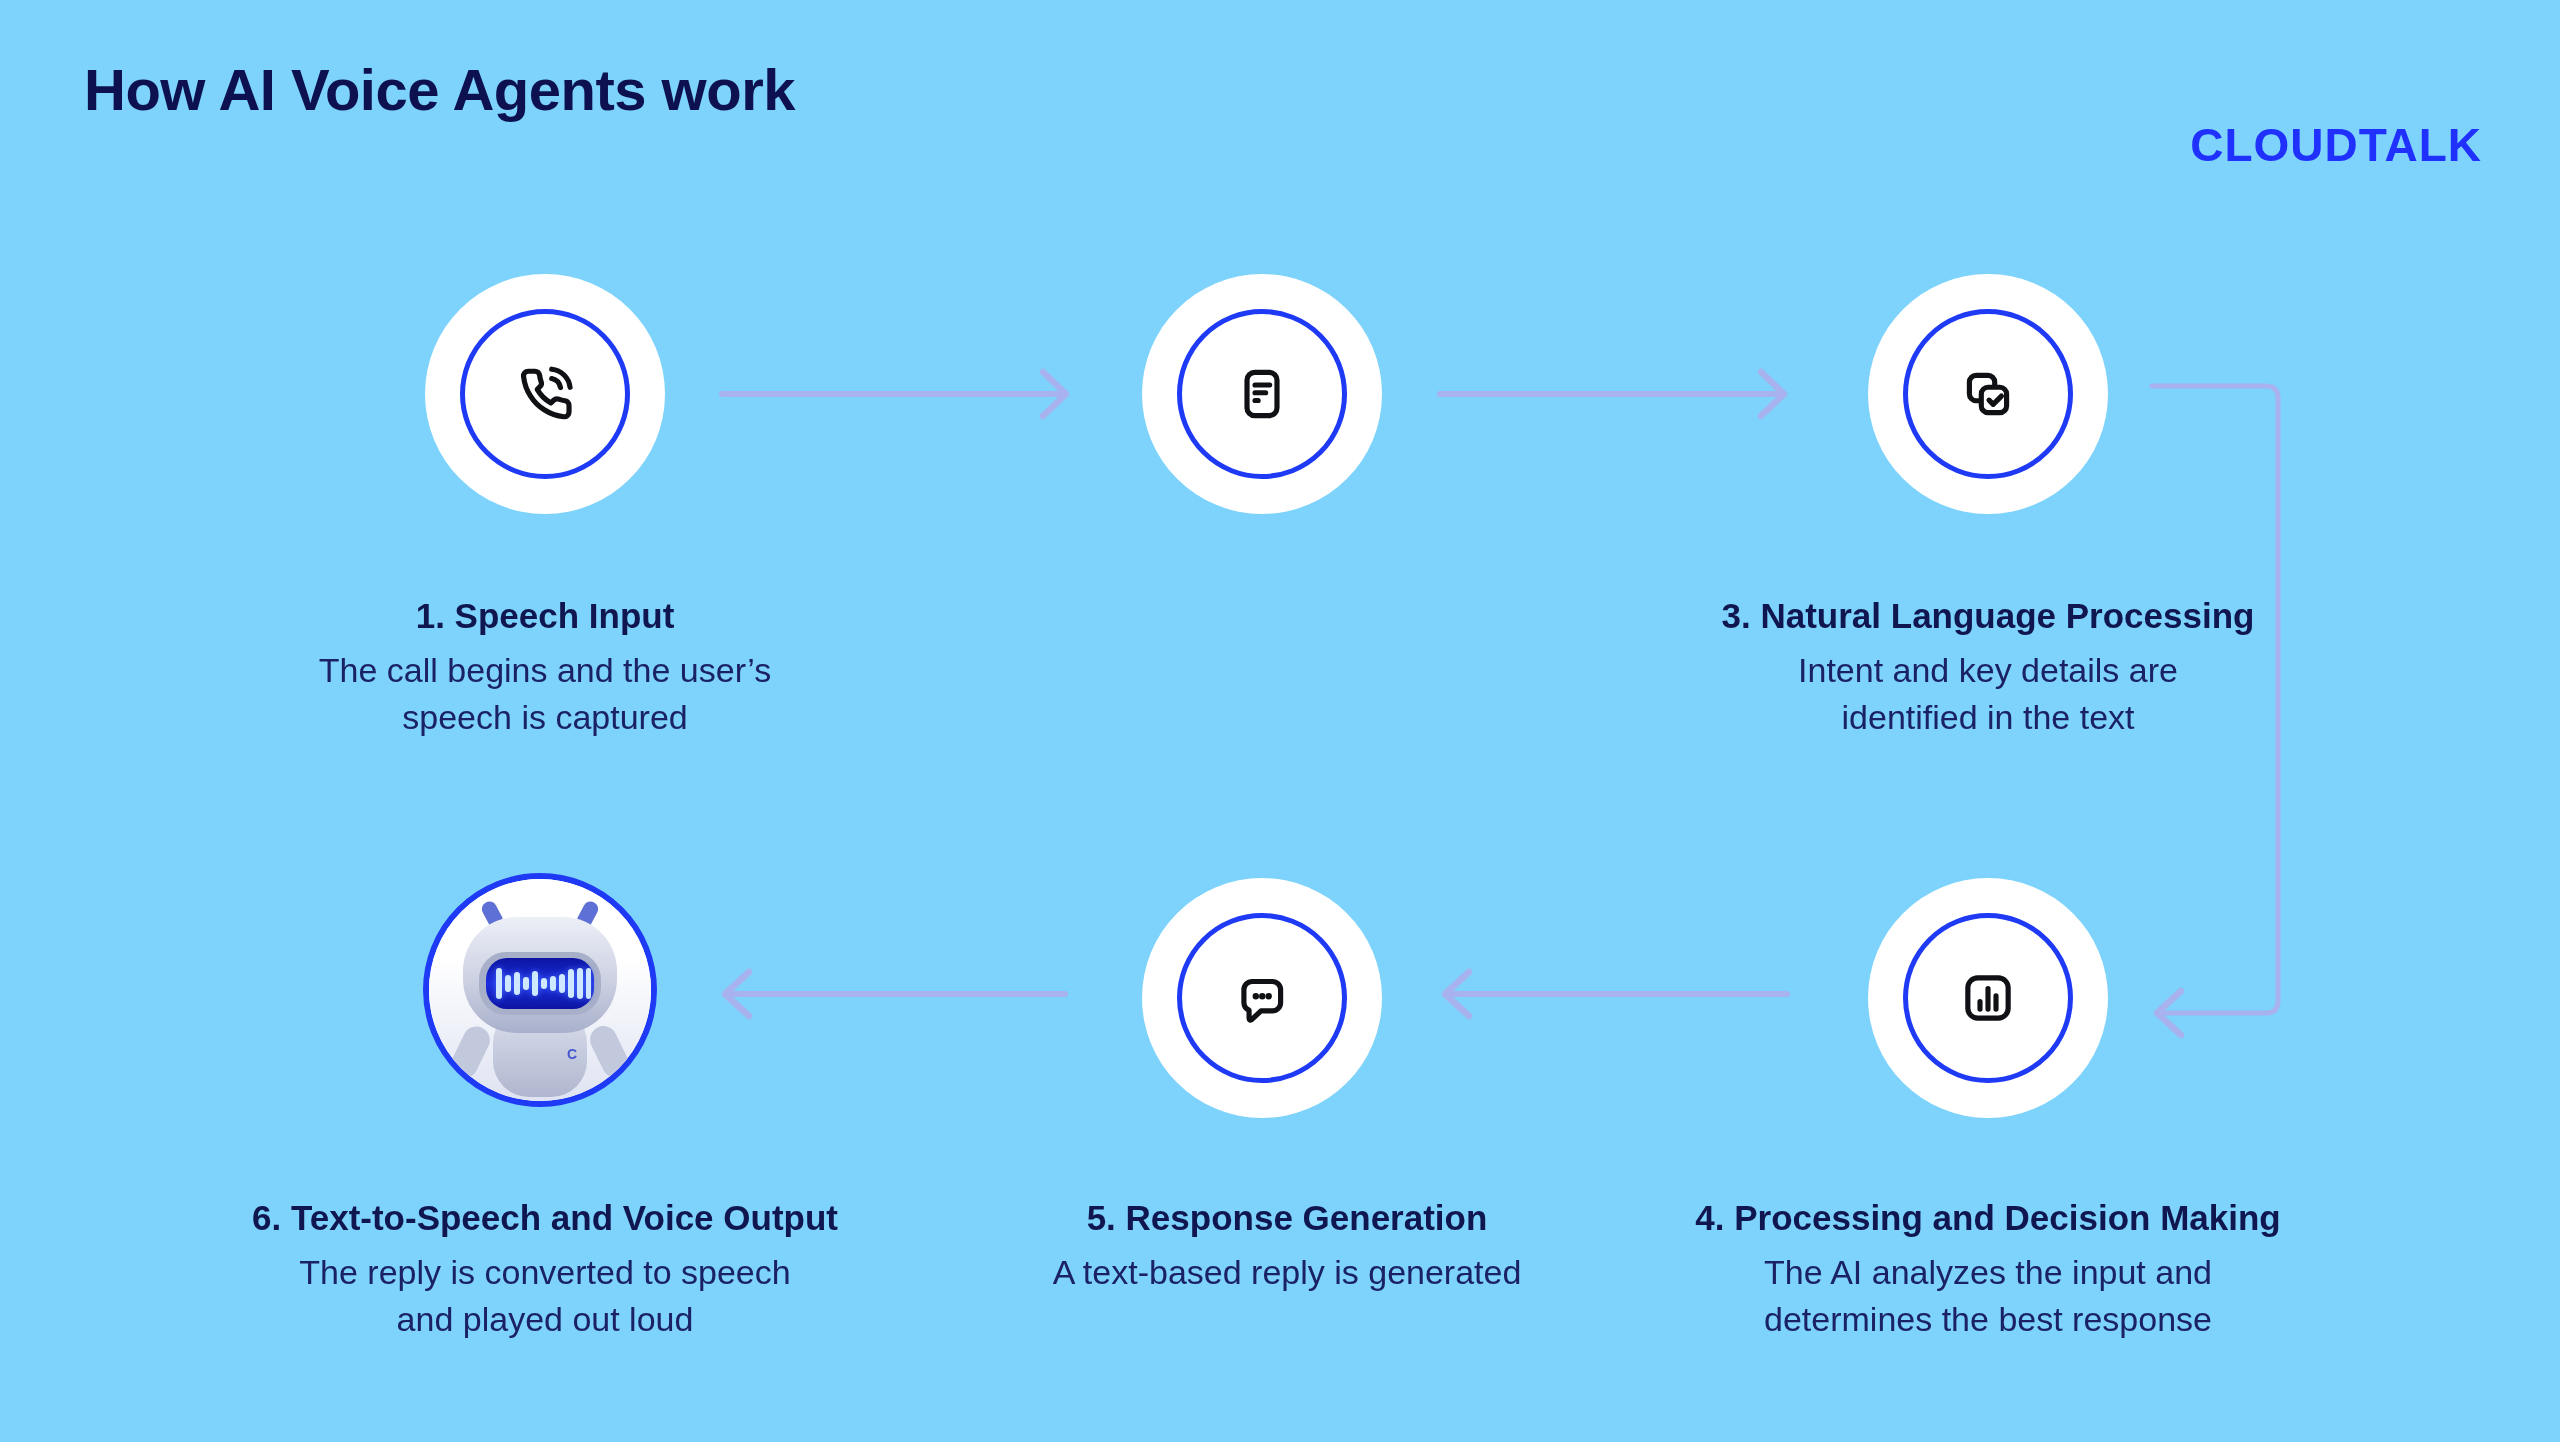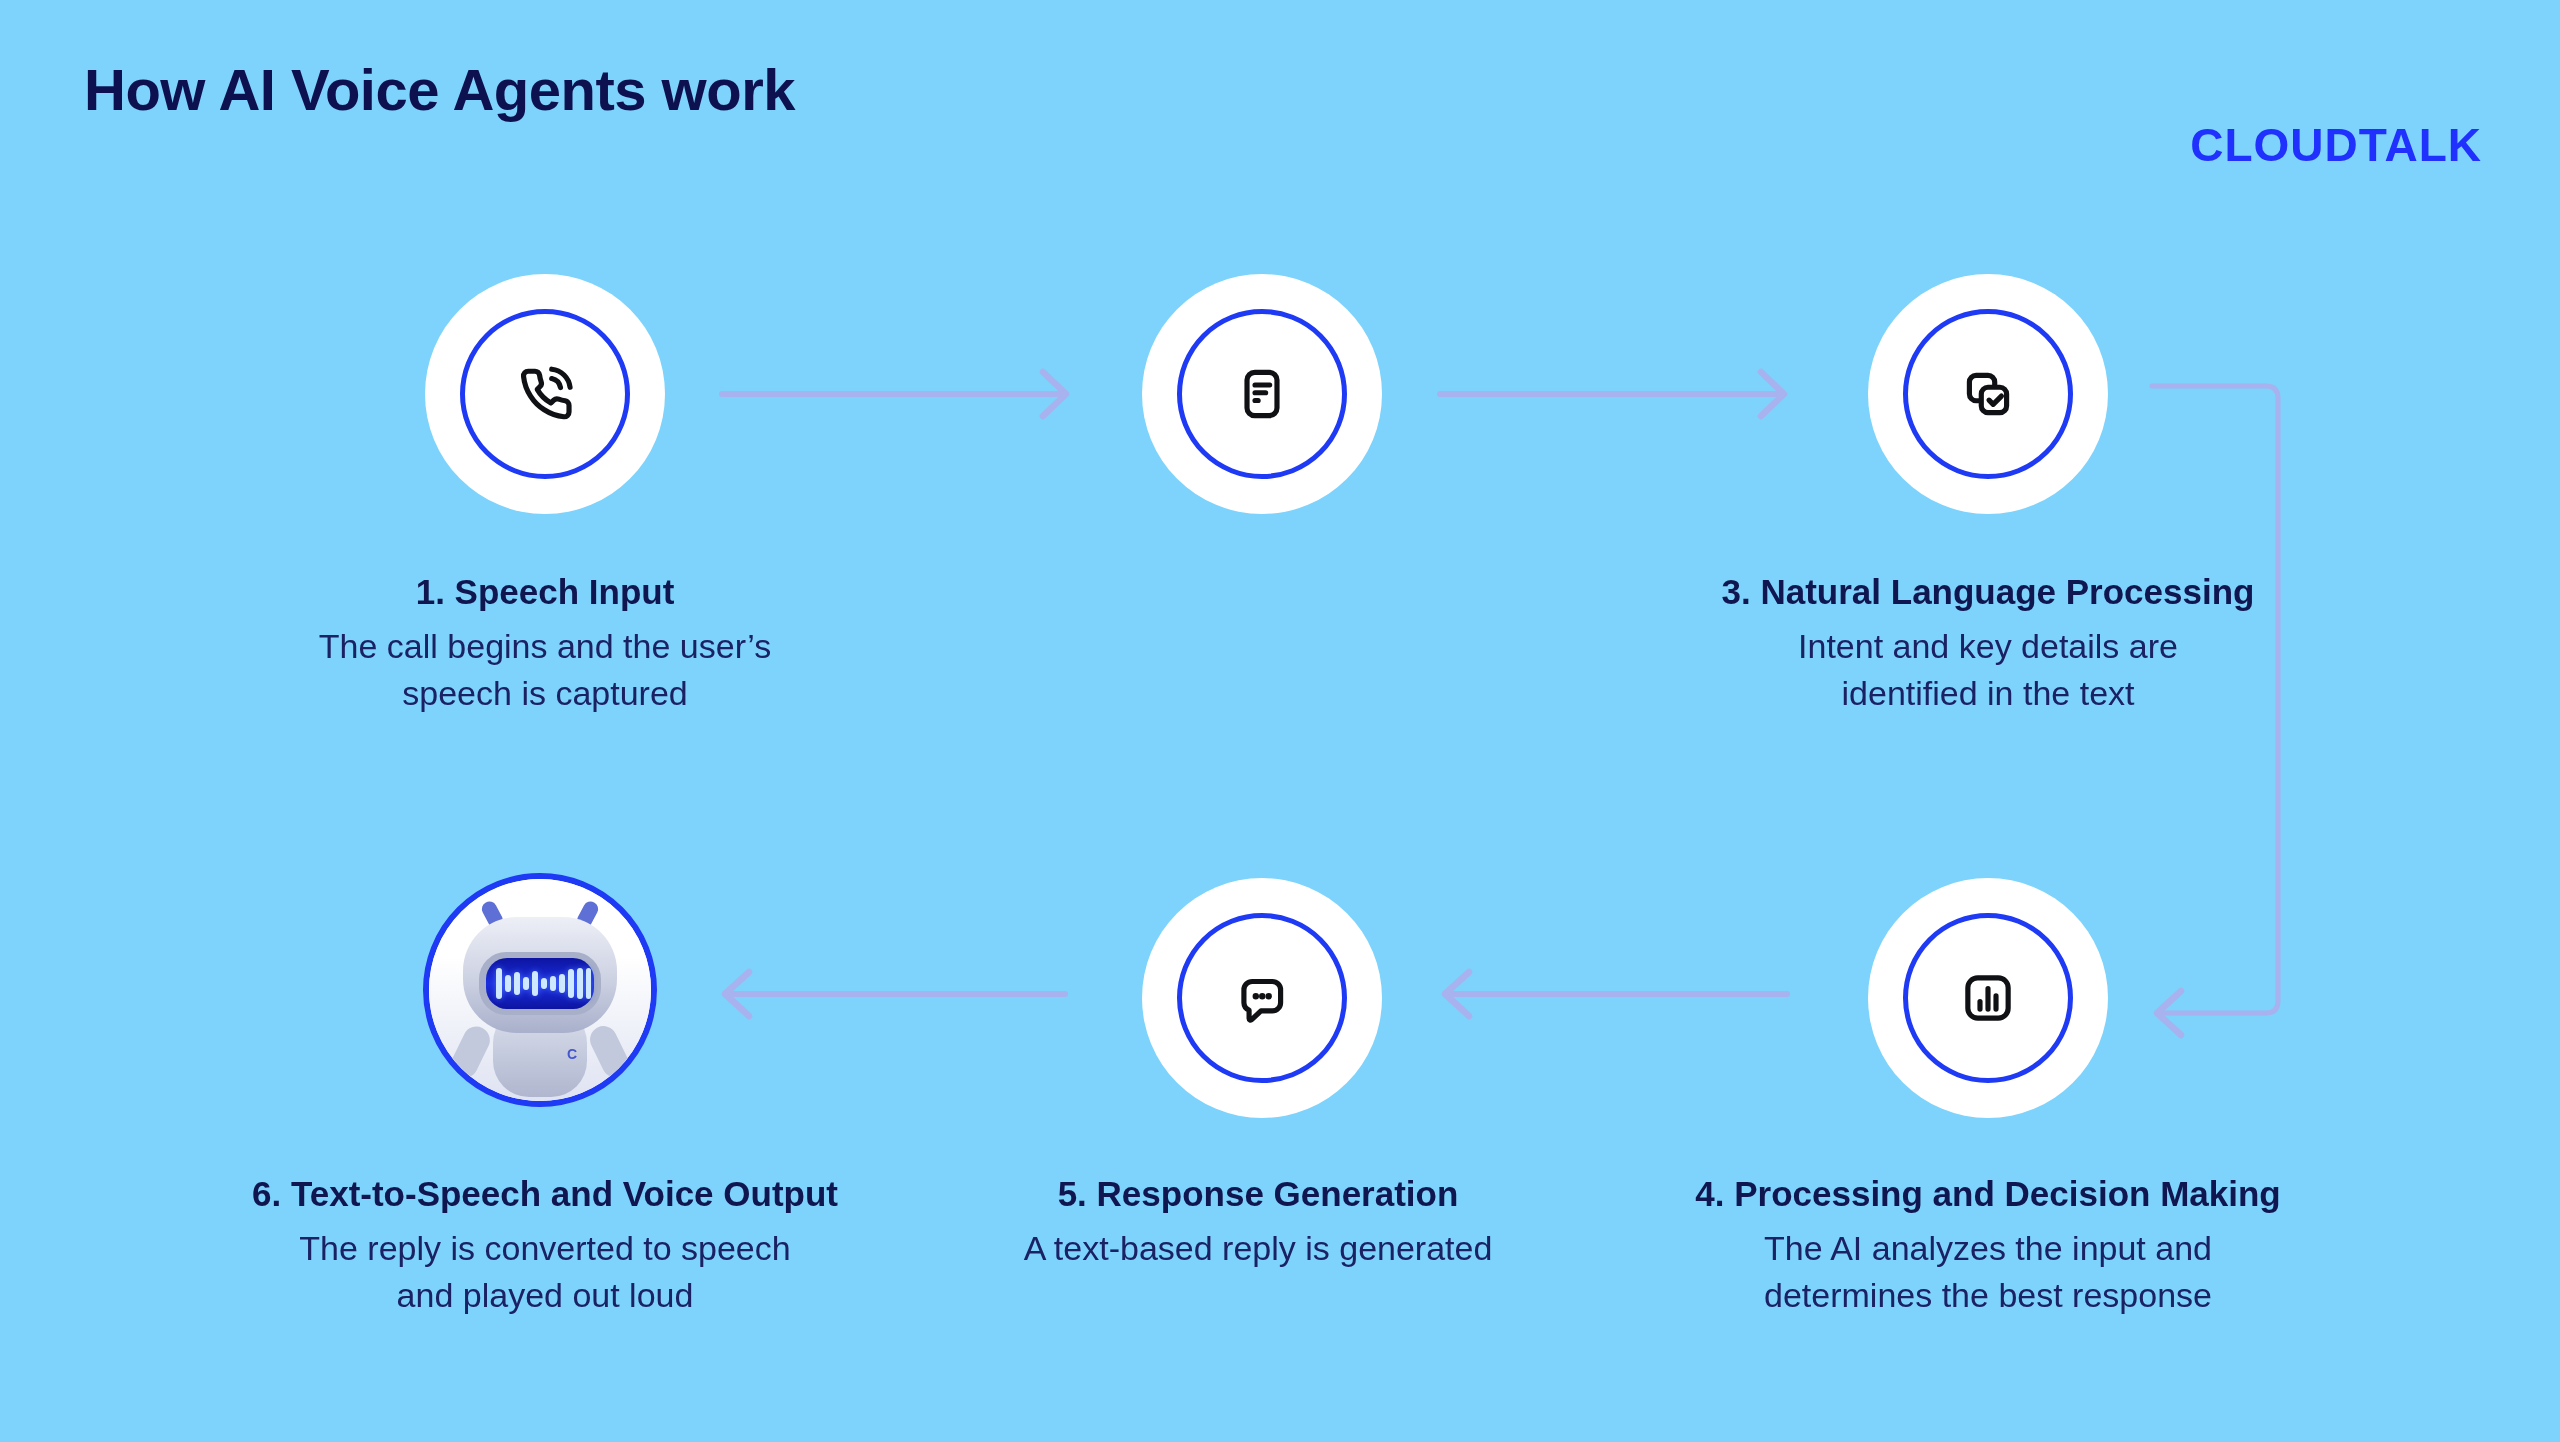--- a/index.html
+++ b/index.html
@@ -30,21 +30,21 @@
     display:flex; align-items:center; justify-content:center;
   }
   .icon-svg { width:62px; height:62px; }
   .robot-circle {
     position:absolute; left:423px; top:873px;
     width:234px; height:234px; border-radius:50%;
     border:6px solid #1E3AF5; box-sizing:border-box;
     background:#FFFFFF; overflow:hidden;
   }
   .robot-circle svg { display:block; width:222px; height:222px; }
-  .step-text { position:absolute; width:700px; text-align:center; }
+  .step-text { position:absolute; width:700px; text-align:center;margin-top:24px; }
   .step-title {
     margin:0 0 9px 0; font-size:35px; font-weight:700; color:#10164F;
     line-height:44px;
   }
   .step-desc { font-size:34px; color:#1B2264; line-height:47px; }
 </style>
 </head>
 <body>
 
 <div class="canvas">
@@ -219,21 +219,21 @@
   </div>
 
   <div class="step-text" style="left:195px; top:1172px;text-align:center;">
     <p class="step-title">6. Text-to-Speech and Voice Output</p>
     <div class="step-desc">
       <div>The reply is converted to speech</div>
       <div>and played out loud</div>
     </div>
   </div>
 
-  <div class="step-text" style="left:908px; top:1172px;">
+  <div class="step-text" style="left:937px; top:1172px;">
     <p class="step-title">5. Response Generation</p>
     <div class="step-desc">
       <div>A text-based reply is generated</div>
       <div></div>
     </div>
   </div>
 
   <div class="step-text" style="left:1638px; top:1172px;">
     <p class="step-title">4. Processing and Decision Making</p>
     <div class="step-desc">

